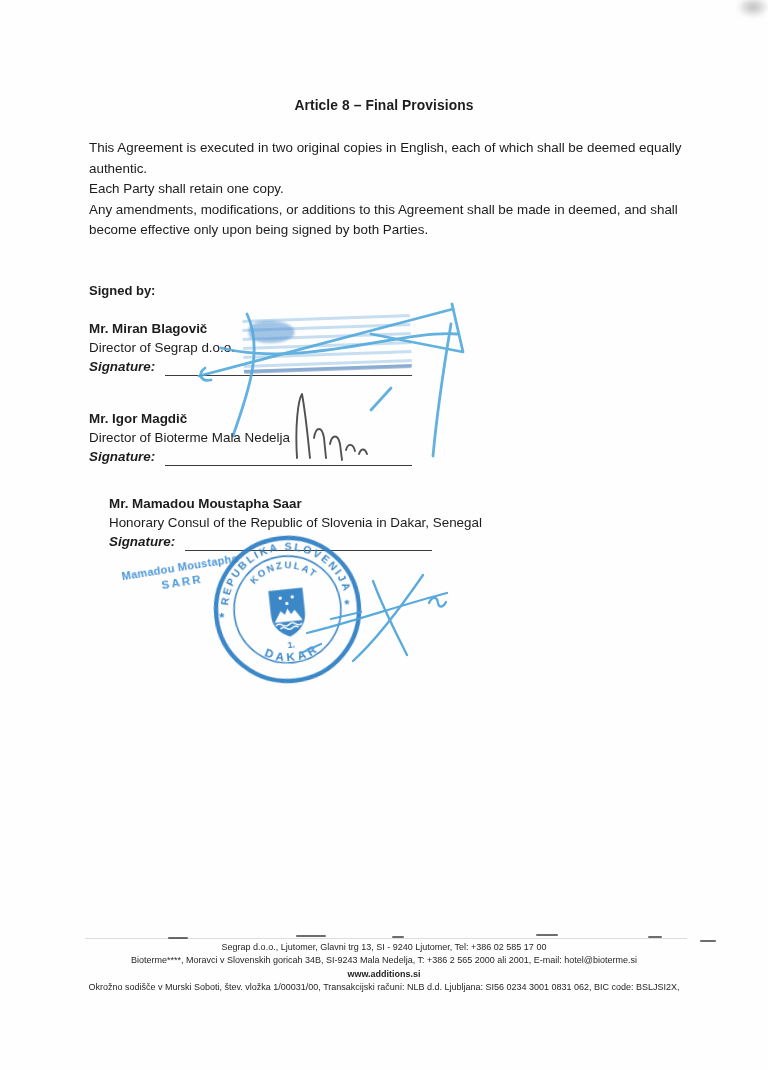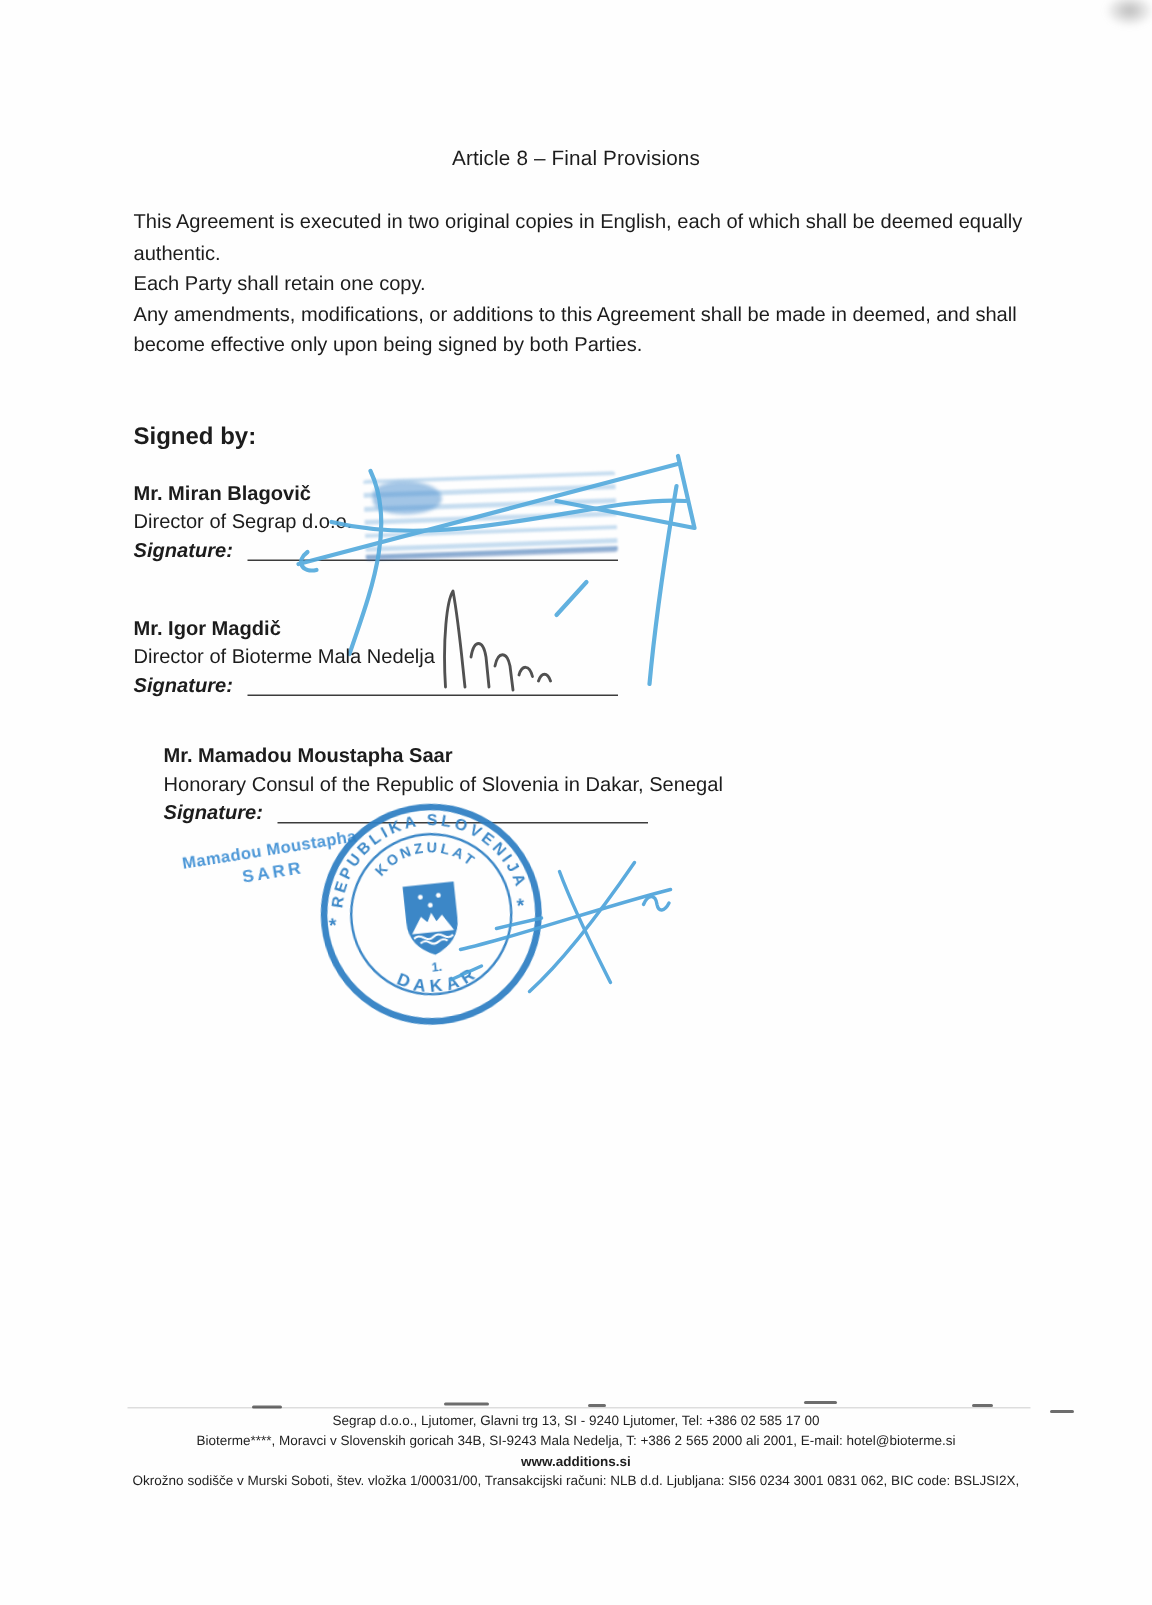--- a/index.html
+++ b/index.html
@@ -4,30 +4,30 @@
 <style>
   html,body{margin:0;padding:0;background:#d8d8d8;}
   .page{
     position:relative; width:768px; height:1070px; margin:0 auto;
     background:#fefefe; overflow:hidden;
     font-family:"Liberation Sans", sans-serif; color:#1c1c1c;
   }
   .abs{position:absolute;}
   .title{
     top:98px; left:0; width:100%; text-align:center;
-    font-size:13.8px; font-weight:normal; letter-spacing:.1px;
+    font-size:13.8px; font-weight:bold; letter-spacing:.1px;
   }
   .para{
     left:89px; width:608px; font-size:13.4px; line-height:20.6px;
   }
   .b{font-weight:normal;}
-  .signedby{left:89px; top:283px; font-size:16px; font-weight:bold;}
+  .signedby{left:89px; top:283px; font-size:13px; font-weight:bold;}
   .signer{left:89px; font-size:13.4px; line-height:18.8px;}
   .signer .name{font-weight:bold;}
-  .sigrow{display:flex; align-items:flex-start;}
+  .sigrow{display:flex; align-items:flex-end;}
   .siglabel{font-weight:bold; font-style:italic;}
   .sigline{
     display:inline-block; width:247px; height:15px; margin-left:10px;
     border-bottom:1.4px solid #3c3c3c;
   }
   
   .faintstamp{
     left:243px; top:317px; width:168px; height:50px;
     transform:rotate(-2deg);
     background:repeating-linear-gradient(180deg,

